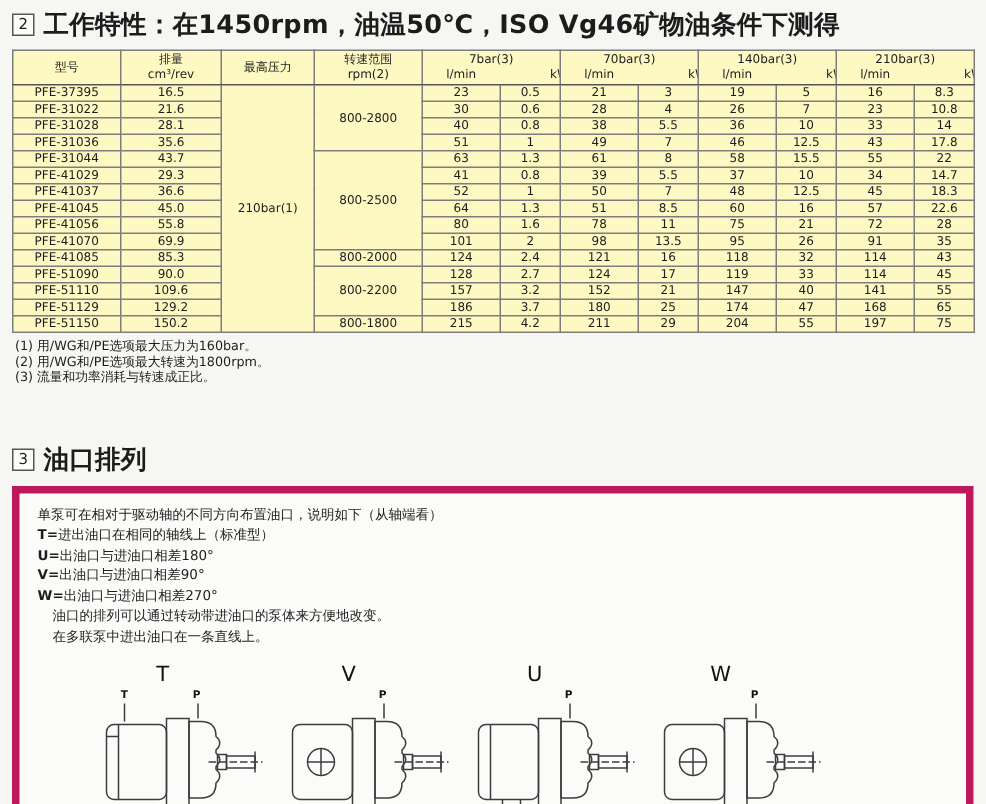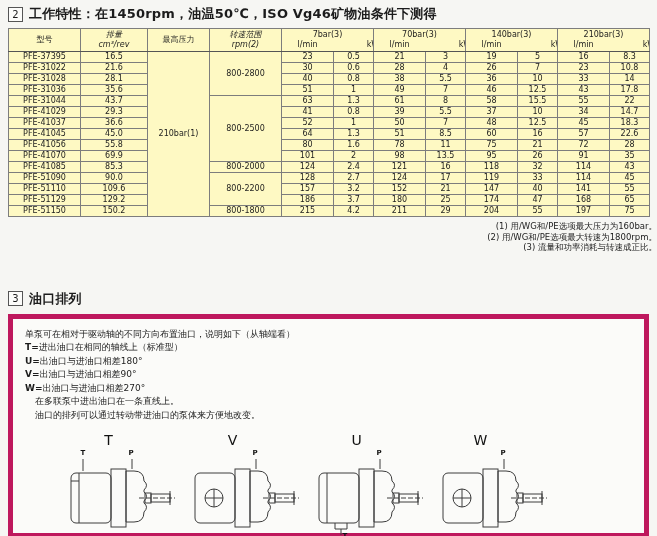--- a/index.html
+++ b/index.html
@@ -8,43 +8,43 @@
     background:#f6f6f3;color:#1c1c1c;
     font-family:"DejaVu Sans", sans-serif;
     position:relative;
   }
   .sec-title{display:flex;align-items:center;gap:6px;margin:5px 0 5px 8px;}
   .num-box{
     border:1px solid #555;background:#fcfcfa;
     width:13px;height:13px;line-height:13px;
     font-size:10px;text-align:center;flex:0 0 auto;
   }
-  .sec-title-text{font-weight:bold;font-size:13px;letter-spacing:0.2px;}
+  .sec-title-text{font-weight:bold;font-size:17px;letter-spacing:0.2px;}
 
   
   table.spec{
     border-collapse:collapse;table-layout:fixed;
     margin-left:8px;width:641px;
     border:1.5px solid #444;background:#fef9c3;
   }
   table.spec th, table.spec td{
     border:1px solid #7d7d7d;
     font-size:8px;font-weight:normal;
     text-align:center;vertical-align:middle;
     padding:0;line-height:10px;height:10px;
     white-space:nowrap;overflow:hidden;
   }
   table.spec thead th{height:22px;line-height:10px;border-bottom:1px solid #555;}
-  .hdr-two-line div{line-height:10px;font-style:italic;}
+  .hdr-two-line div{line-height:10px;}
   .group-sub{display:flex;gap:20px;}
   .group-sub span:first-child{flex:0 0 56%;}
   .group-sub span:last-child{flex:0 0 44%;}
 
   
-  .notes{margin:4px 0 0 10px;text-align:right;}
+  .notes{margin:4px 0 0 10px;}
   .notes div{font-size:8.5px;line-height:10.5px;}
 
   
   .sec3-title{margin-top:37px;}
   .port-box{
     border:5px solid #be185d;background:#fbfbf9;
     margin:6px 8px 0 8px;height:224px;
     padding:9px 0 0 12px;box-sizing:border-box;
   }
   .port-box .line{font-size:9px;line-height:13.5px;}
@@ -345,24 +345,24 @@
   <div class="line">
     <span class="pfx">U=</span><span>出油口与进油口相差180°</span>
   </div>
   <div class="line">
     <span class="pfx">V=</span><span>出油口与进油口相差90°</span>
   </div>
   <div class="line">
     <span class="pfx">W=</span><span>出油口与进油口相差270°</span>
   </div>
   <div class="line indent">
+    <span>油口的排列可以通过转动带进油口的泵体来方便地改变。</span>
+  </div>
+  <div class="line indent">
     <span>在多联泵中进出油口在一条直线上。</span>
-  </div>
-  <div class="line indent">
-    <span>油口的排列可以通过转动带进油口的泵体来方便地改变。</span>
   </div>
 
   <div class="pumps">
 
     <div class="pump">
       <div class="pump-big-label">T</div>
       <span class="port-label port-tl">T</span>
       <span class="port-label port-tr">P</span>
       <svg class="pump-svg" width="118" height="82" viewBox="0 0 118 82">
         <line x1="14" y1="2" x2="14" y2="14"></line>

